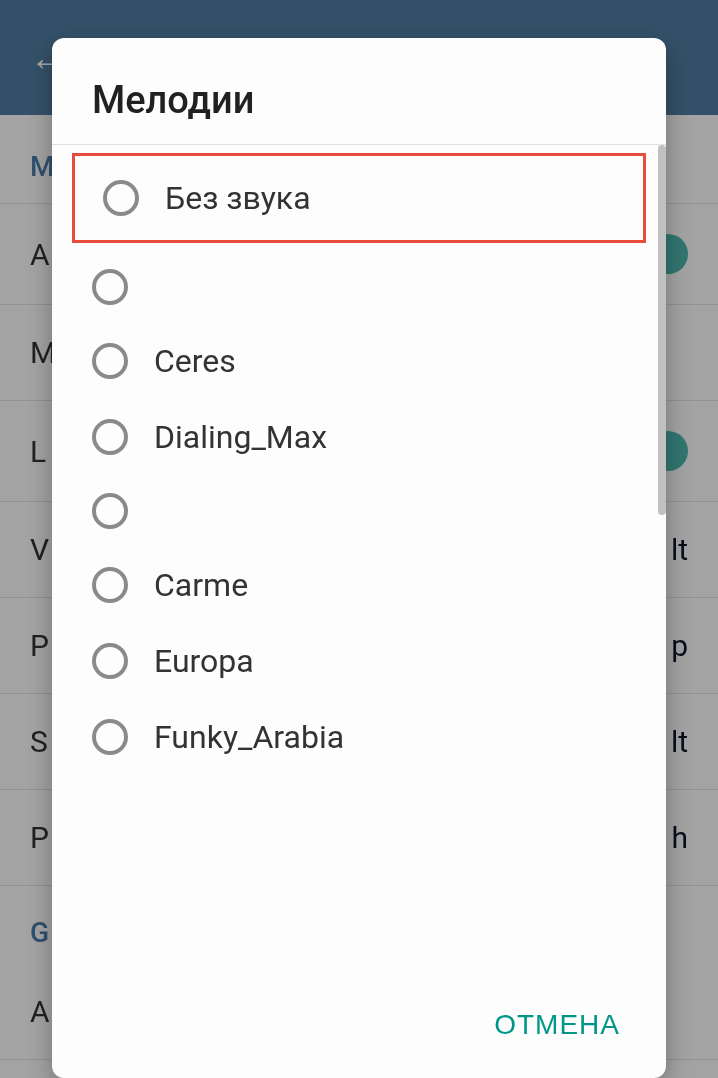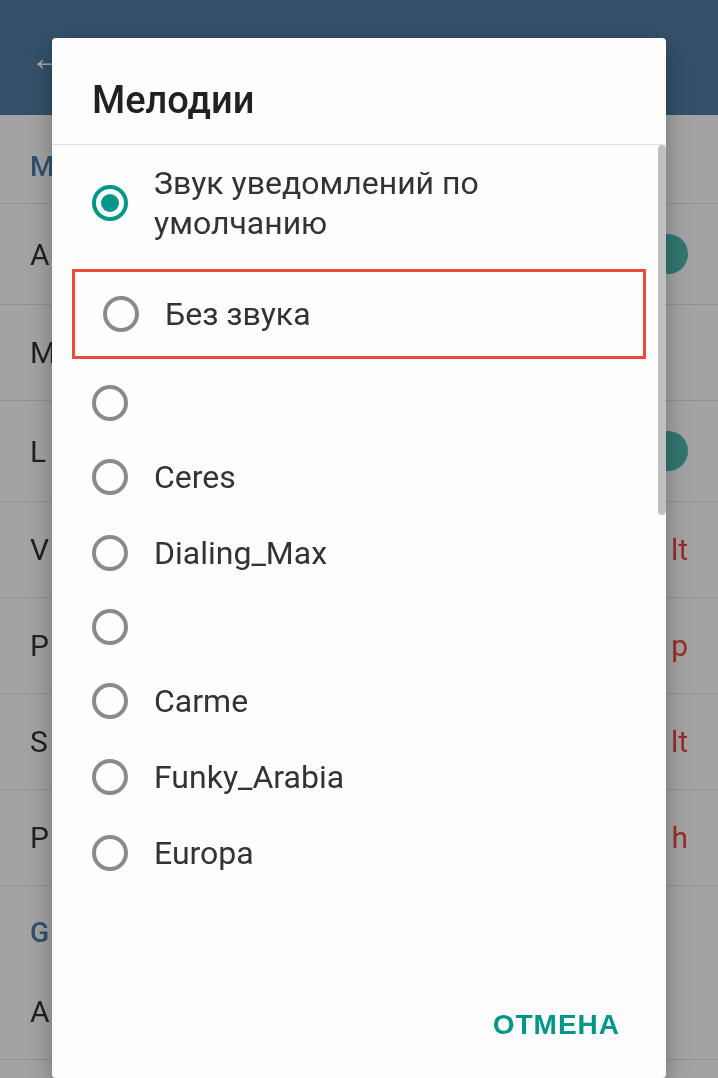--- a/index.html
+++ b/index.html
@@ -59,21 +59,21 @@
       padding: 30px 30px;
       border-bottom: 1px solid #e0e0e0;
       font-size: 30px;
       color: #333;
     }
     
     .bg-item-right {
       display: flex;
       align-items: center;
       gap: 10px;
-      color: #ef4444;
+      color: #0f172a;
     }
     
     .bg-toggle {
       width: 40px;
       height: 40px;
       background: #4db6ac;
       border-radius: 50%;
     }
     
     .overlay-scrim {
@@ -85,21 +85,21 @@
       background: rgba(0, 0, 0, 0.35);
     }
     
     .dialog {
       position: absolute;
       top: 38px;
       left: 52px;
       right: 52px;
       bottom: 0;
       background: #fdfdfd;
-      border-radius: 4px;
+      border-radius: 12px;
       box-shadow: 0 8px 24px rgba(0, 0, 0, 0.3);
       display: flex;
       flex-direction: column;
     }
     
     .dialog-title {
       font-size: 38px;
       font-weight: 500;
       color: #212121;
       padding: 40px 40px 22px 40px;
@@ -173,21 +173,21 @@
       align-items: center;
       padding: 20px 30px 25px 30px;
       gap: 50px;
     }
     
     .action-button {
       background: none;
       border: none;
       color: #009688;
       font-size: 28px;
-      font-weight: 700;
+      font-weight: 400;
       letter-spacing: 1px;
       cursor: pointer;
       padding: 12px 16px;
       text-transform: uppercase;
     }
     
     .bg-group-header {
       color: #4a7bab;
       font-size: 28px;
       font-weight: 500;
@@ -243,24 +243,20 @@
 </div>
 
 <div class="overlay-scrim"></div>
 
 <div class="dialog">
   <div class="dialog-title">Мелодии</div>
 
   <div class="dialog-content">
     <div class="scrollbar-track"></div>
 
-    <div class="radio-item">
-      <div class="radio-circle selected"></div>
-      <span class="radio-label">Звук уведомлений по умолчанию</span>
-    </div>
 
     <div class="radio-item highlighted">
       <div class="radio-circle"></div>
       <span class="radio-label">Без звука</span>
     </div>
 
     <div class="radio-item">
       <div class="radio-circle"></div>
     </div>
 
@@ -278,25 +274,25 @@
       <div class="radio-circle"></div>
     </div>
 
     <div class="radio-item">
       <div class="radio-circle"></div>
       <span class="radio-label">Carme</span>
     </div>
 
     <div class="radio-item">
       <div class="radio-circle"></div>
+      <span class="radio-label">Europa</span>
+    </div>
+
+    <div class="radio-item">
+      <div class="radio-circle"></div>
       <span class="radio-label">Funky_Arabia</span>
-    </div>
-
-    <div class="radio-item">
-      <div class="radio-circle"></div>
-      <span class="radio-label">Europa</span>
     </div>
   </div>
 
   <div class="dialog-actions">
     <button class="action-button">ОТМЕНА</button>
   </div>
 </div>
 
 </body></html>

